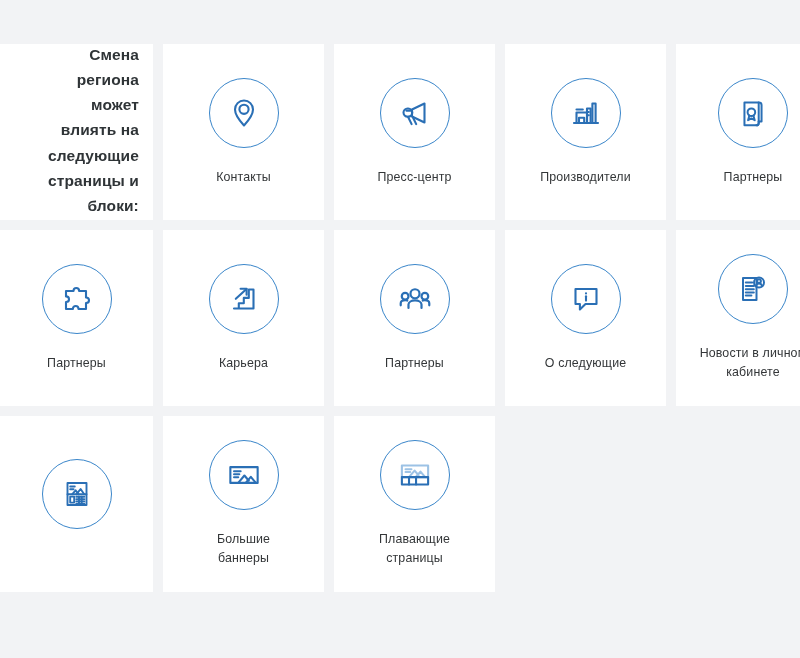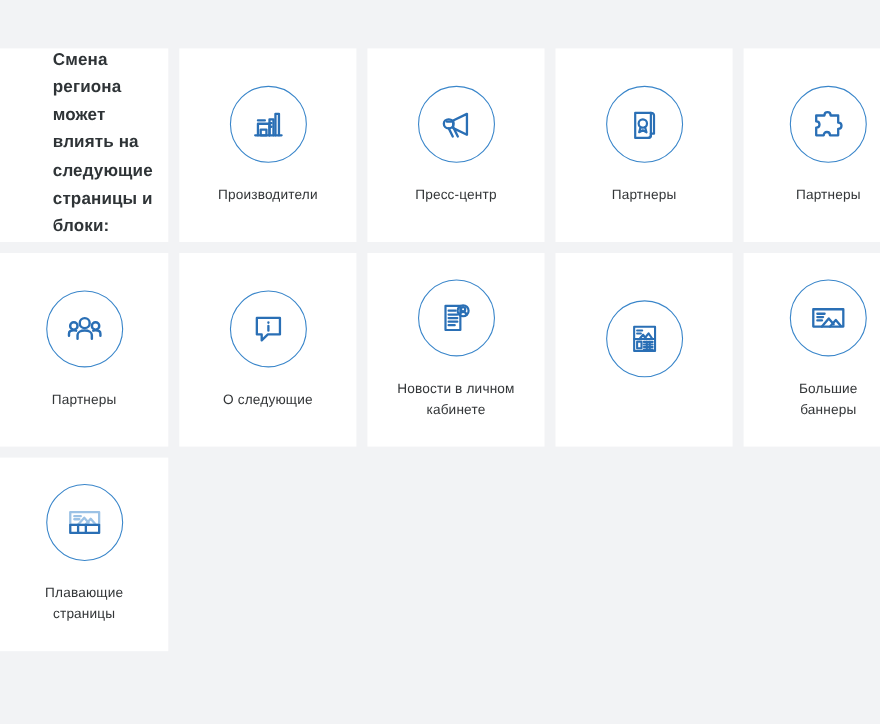--- a/index.html
+++ b/index.html
@@ -33,20 +33,21 @@
     align-items: center;
     justify-content: center;
     box-sizing: border-box;
     overflow: hidden;
   }
 
   .card.intro {
     align-items: flex-start;
     justify-content: center;
     padding: 0 22px 0 48px;
+    text-align: right;
   }
 
   .intro-text {
     font-size: 15.5px;
     line-height: 1.62;
     font-weight: bold;
     color: #2f3437;
     letter-spacing: 0.1px;
     white-space: pre-line;
   }
@@ -83,72 +84,91 @@
 <body>
 
 <div class="grid">
 
   <div class="card intro">
     <div class="intro-text">Смена региона может
 влиять на следующие
 страницы и блоки:</div>
   </div>
 
+  <div class="card">
+    <div class="icon-wrap">
+      <svg width="40" height="40" viewBox="0 0 40 40" fill="none" stroke="#2a6fb5" stroke-width="2.1" stroke-linecap="round" stroke-linejoin="round">
+        <path d="M20 7.5c-5 0-9 4-9 9 0 6.2 9 16 9 16s9-9.8 9-16c0-5-4-9-9-9z"></path>
+        <circle cx="20" cy="16.3" r="4.6"></circle>
+      </svg>
+    </div>
+    <div class="card-label">Контакты</div>
+  </div>
+
+  <div class="card">
+    <div class="icon-wrap">
+      <svg width="40" height="40" viewBox="0 0 40 40" fill="none" stroke="#2a6fb5" stroke-width="2.1" stroke-linecap="round" stroke-linejoin="round">
+        <path d="M29.5 10.5v19L17 23.5v-7z"></path>
+        <rect x="8.5" y="15.5" width="8.8" height="8.2" rx="4.1"></rect>
+        <path d="M13 23.7l3.6 7.4"></path>
+        <path d="M17.6 23.7l3.6 7.4"></path>
+        <path d="M11.3 17.6h4.4"></path>
+      </svg>
+    </div>
+    <div class="card-label">Пресс-центр</div>
+  </div>
 
   <div class="card">
     <div class="icon-wrap">
       <svg width="40" height="40" viewBox="0 0 40 40" fill="none" stroke="#2a6fb5" stroke-width="2.1" stroke-linecap="round" stroke-linejoin="round">
         <path d="M8 30h24"></path>
         <path d="M10.5 30V19.5h10.5V30"></path>
         <path d="M21 30V15.5h3.6V30"></path>
         <path d="M26.4 30V10.5h3.2V30"></path>
         <path d="M13 24.8v5.2h5.2v-5.2z"></path>
         <path d="M10.5 16.5h6.3"></path>
         <path d="M22.8 22.2h-1.6"></path>
         <path d="M22.8 19h-1.6"></path>
       </svg>
     </div>
     <div class="card-label">Производители</div>
   </div>
 
   <div class="card">
     <div class="icon-wrap">
-      <svg width="40" height="40" viewBox="0 0 40 40" fill="none" stroke="#2a6fb5" stroke-width="2.1" stroke-linecap="round" stroke-linejoin="round">
-        <path d="M29.5 10.5v19L17 23.5v-7z"></path>
-        <rect x="8.5" y="15.5" width="8.8" height="8.2" rx="4.1"></rect>
-        <path d="M13 23.7l3.6 7.4"></path>
-        <path d="M17.6 23.7l3.6 7.4"></path>
-        <path d="M11.3 17.6h4.4"></path>
-      </svg>
-    </div>
-    <div class="card-label">Пресс-центр</div>
-  </div>
-
-  <div class="card">
-    <div class="icon-wrap">
       <svg width="38" height="38" viewBox="0 0 40 40" fill="none" stroke="#2a6fb5" stroke-width="2.1" stroke-linecap="round" stroke-linejoin="round">
         <path d="M11 9h15v21.5c0 0 0 2.5-2.5 2.5H11z"></path>
         <path d="M26 9c1.8 0 3 1.1 3 2.6V29h-3"></path>
         <path d="M23.5 33c1.6 0 2.5-1.2 2.5-2.6V29"></path>
         <circle cx="18.3" cy="19.2" r="4"></circle>
         <path d="M16.2 22.6l-1.4 5 3.5-1.9 3.5 1.9-1.4-5"></path>
       </svg>
     </div>
     <div class="card-label">Партнеры</div>
   </div>
 
   <div class="card">
     <div class="icon-wrap">
       <svg width="40" height="40" viewBox="0 0 40 40" fill="none" stroke="#2a6fb5" stroke-width="2.1" stroke-linecap="round" stroke-linejoin="round">
         <path d="M9 12h7.5c0-2 1.2-3 2.8-3s2.8 1 2.8 3H29v6.5c2 0 3 1.2 3 2.8s-1 2.8-3 2.8V30h-7.5c0-2-1.2-3-2.8-3s-2.8 1-2.8 3H9v-7c2 0 3-1.2 3-2.8S11 17.4 9 17.4z"></path>
       </svg>
     </div>
     <div class="card-label">Партнеры</div>
   </div>
 
+  <div class="card">
+    <div class="icon-wrap">
+      <svg width="40" height="40" viewBox="0 0 40 40" fill="none" stroke="#2a6fb5" stroke-width="2.1" stroke-linecap="round" stroke-linejoin="round">
+        <path d="M10 29.5h4.8v-5.3h5v-5.3h5V10.5h4.7v19z"></path>
+        <path d="M11.8 19.8L22.5 10"></path>
+        <path d="M16.6 9.8h6v6"></path>
+      </svg>
+    </div>
+    <div class="card-label">Карьера</div>
+  </div>
 
   <div class="card">
     <div class="icon-wrap">
       <svg width="42" height="42" viewBox="0 0 40 40" fill="none" stroke="#2a6fb5" stroke-width="2.1" stroke-linecap="round" stroke-linejoin="round">
         <circle cx="20" cy="15" r="4.3"></circle>
         <circle cx="10.6" cy="17.4" r="3.2"></circle>
         <circle cx="29.4" cy="17.4" r="3.2"></circle>
         <path d="M13.8 28.5v-3.2c0-2.4 2.8-3.9 6.2-3.9s6.2 1.5 6.2 3.9v3.2"></path>
         <path d="M6.4 26v-1.9c0-1.8 1.9-2.9 4.2-2.9 0.7 0 1.4 0.1 2 0.3"></path>
         <path d="M33.6 26v-1.9c0-1.8-1.9-2.9-4.2-2.9-0.7 0-1.4 0.1-2 0.3"></path>

